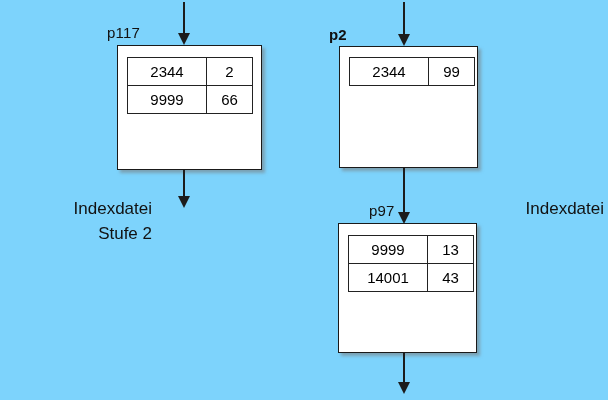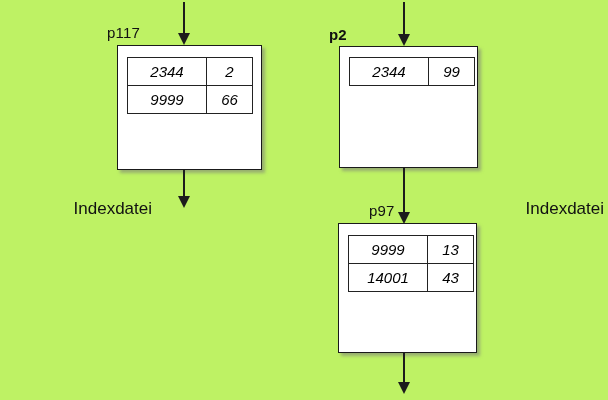--- a/index.html
+++ b/index.html
@@ -5,21 +5,21 @@
 <style>
   html, body {
     margin: 0;
     padding: 0;
     background: #ffffff;
   }
   #canvas {
     position: relative;
     width: 608px;
     height: 400px;
-    background: #bef264;
+    background: #7dd3fc;
     font-family: "Liberation Sans", sans-serif;
     overflow: hidden;
   }
 
   
   .page-box {
     position: absolute;
     box-sizing: border-box;
     background: #ffffff;
     border: 1.6px solid #1a1a1a;
@@ -34,21 +34,20 @@
     letter-spacing: 0.2px;
     white-space: nowrap;
   }
 
   
   .entry-table {
     position: absolute;
     border-collapse: collapse;
     table-layout: fixed;
     background: #ffffff;
-    font-style: italic;
   }
   .entry-table td {
     border: 1.3px solid #222222;
     height: 27px;
     text-align: center;
     vertical-align: middle;
     font-size: 15px;
     color: #000000;
     padding: 0;
   }
@@ -116,20 +115,21 @@
   </tbody>
     </table>
 
   <div class="arrow" style="left:178px; top:170px; width:12px; height:38px;">
     <span class="shaft" style="height:27px;"></span>
     <span class="head"></span>
   </div>
 
   <div class="side-caption" style="left:12px; top:196px; width:140px;">
     <div>Indexdatei</div>
+    <div>Stufe 2</div>
   </div>
 
   <div class="arrow" style="left:398px; top:2px; width:12px; height:44px;">
     <span class="shaft" style="height:33px;"></span>
     <span class="head"></span>
   </div>
 
   <div class="box-label" style="left:329px; top:26px;font-weight:bold;">p2</div>
 
   <div class="page-box" style="left:339px; top:46px; width:139px; height:122px;"></div>

